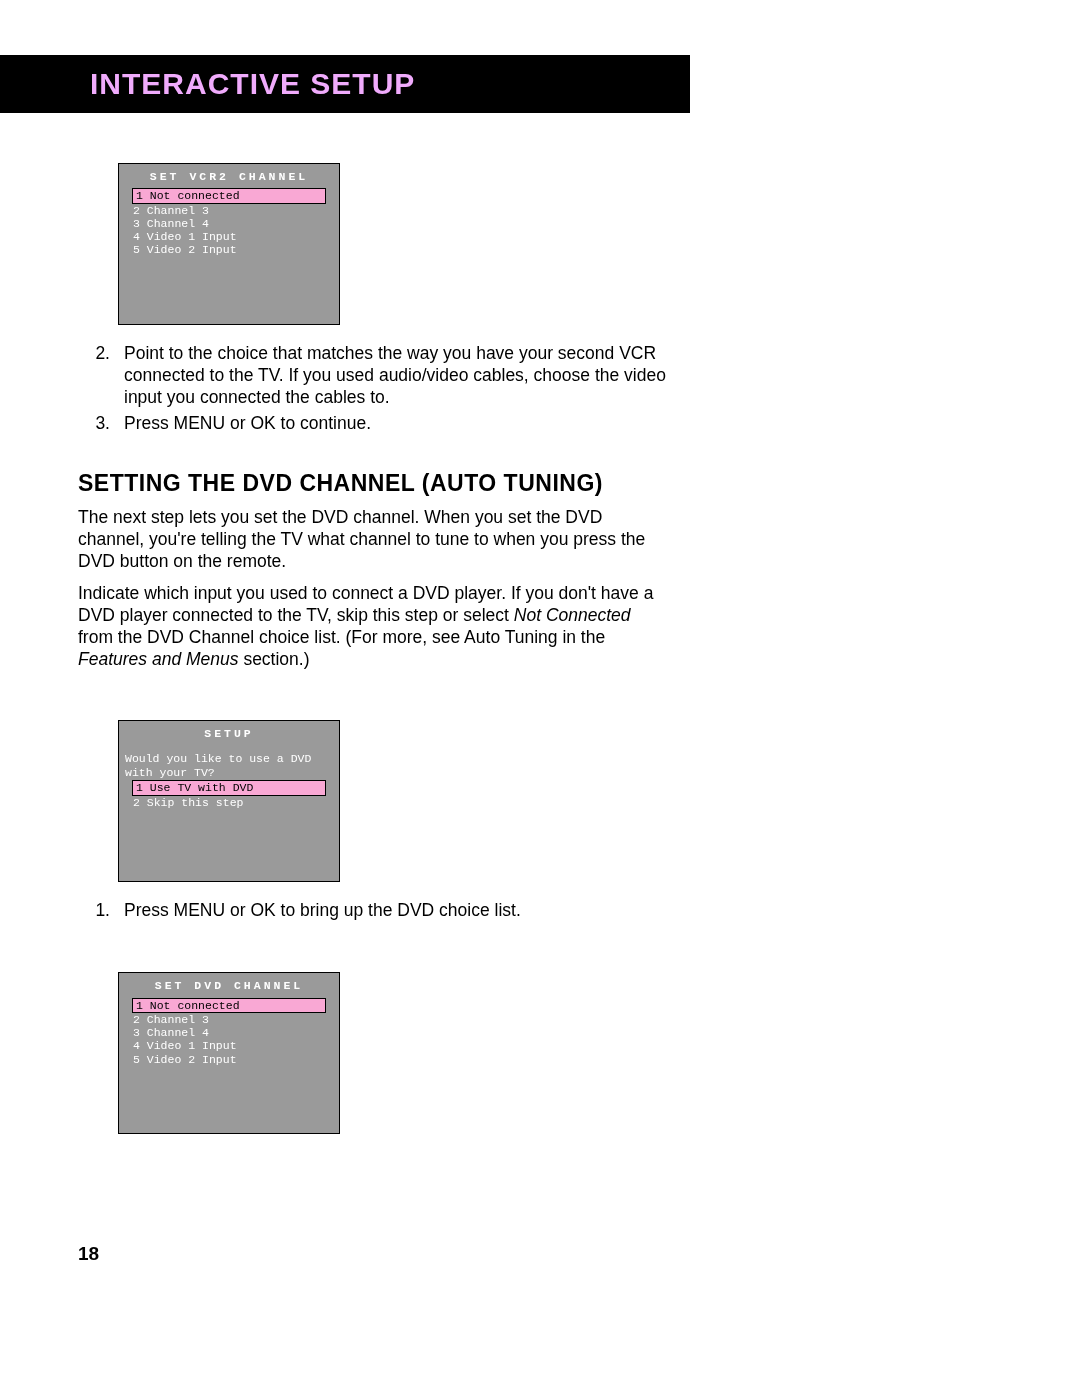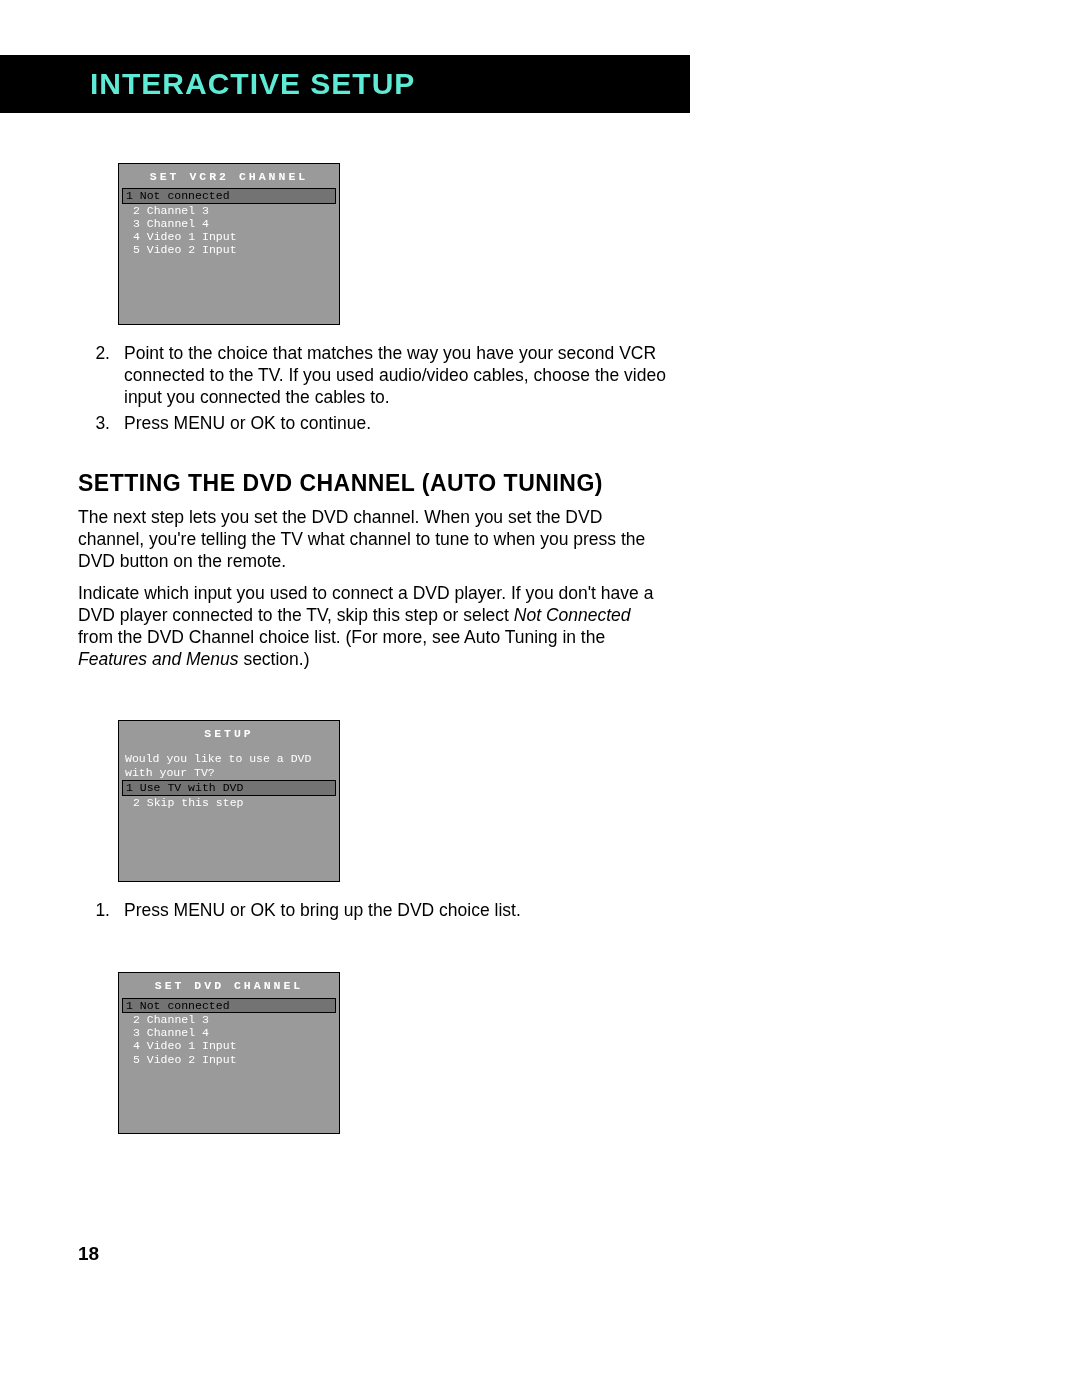--- a/index.html
+++ b/index.html
@@ -11,21 +11,21 @@
     width: 1080px;
   }
   .page {
     padding: 55px 0 40px 0;
     position: relative;
     min-height: 1300px;
     box-sizing: border-box;
   }
   .banner {
     background: #000;
-    color: #5eead4;
+    color: #f0abfc;
     font-family: "Trebuchet MS", "Arial Black", sans-serif;
     font-weight: bold;
     font-size: 30px;
     letter-spacing: 1px;
     padding: 12px 0 12px 90px;
     width: 600px;
     text-transform: uppercase;
     font-variant: small-caps;
   }
   .content {
@@ -56,24 +56,24 @@
     font-size: 11.5px;
     color: #fff;
   }
   .screen-line {
     padding: 0px 14px;
     white-space: pre;
     line-height: 1.15;
     font-size: 11.5px;
   }
   .screen-selected {
-    background: #737373;
+    background: #f9a8d4;
     color: #000;
     border: 1px solid #000;
-    margin: 0 3px;
+    margin: 0 13px;
     padding: 0px 3px;
     line-height: 1.15;
     font-size: 11.5px;
     white-space: pre;
   }
   .screen-prompt {
     padding: 6px 12px 1px 6px;
     line-height: 1.2;
     font-size: 11.5px;
   }

